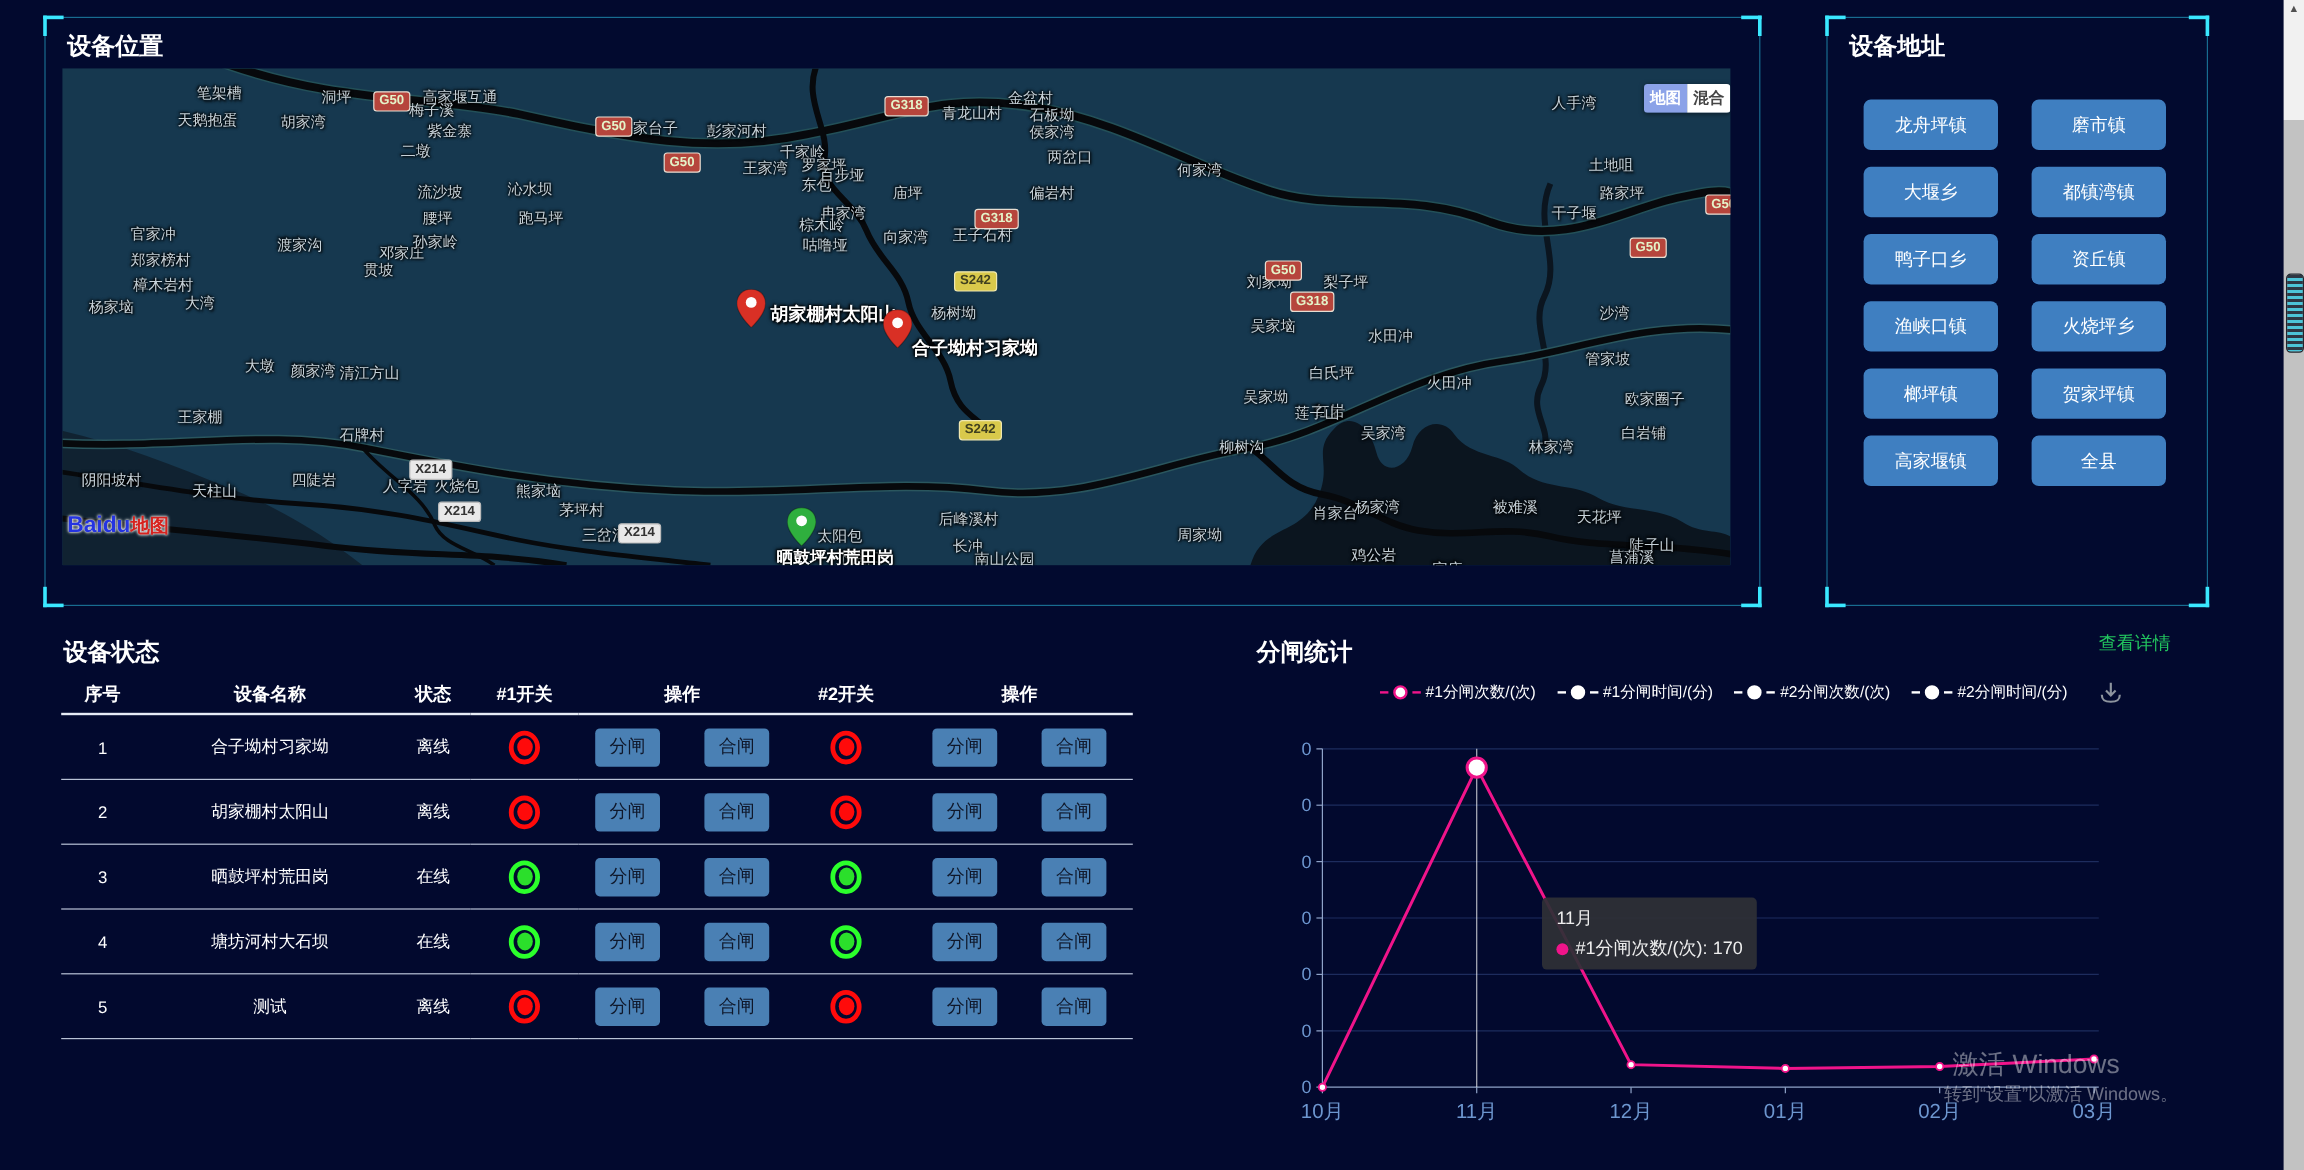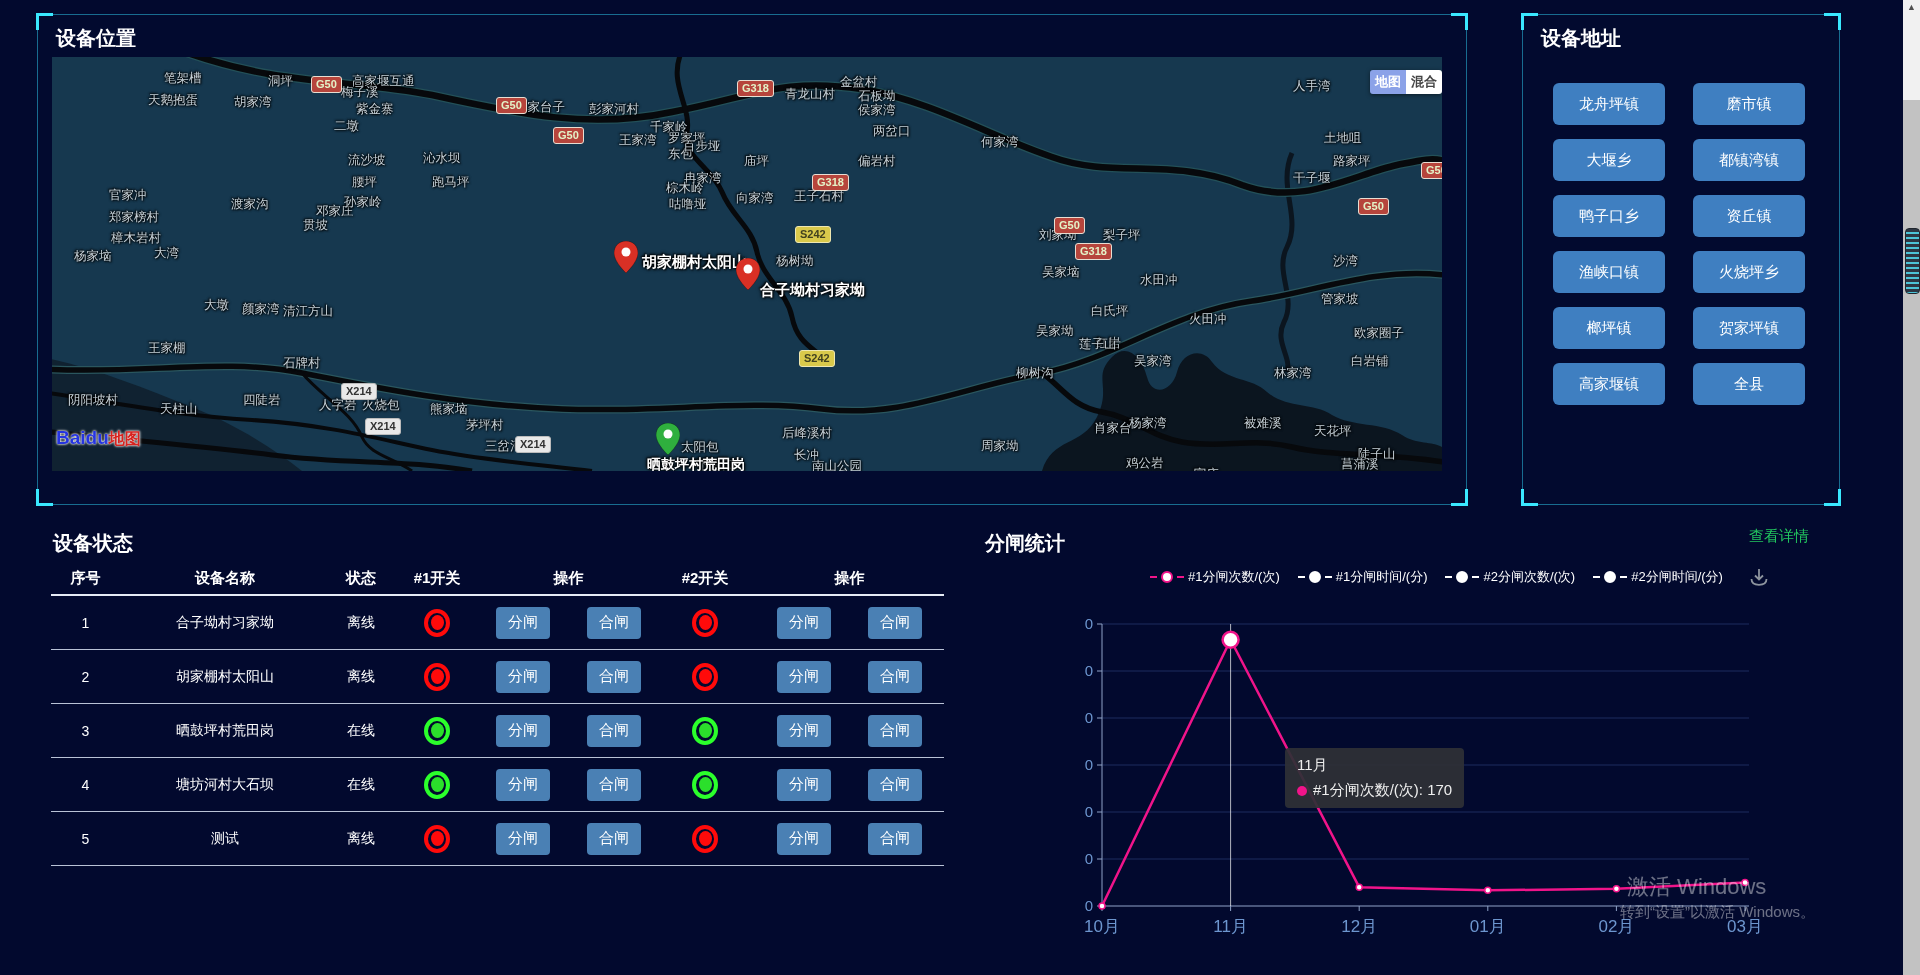--- a/index.html
+++ b/index.html
@@ -39,21 +39,21 @@
   
   #status-table{position:absolute;left:51px;top:562px;width:893px;border-collapse:collapse;table-layout:fixed;}
   #status-table th{font-size:15px;font-weight:bold;color:#fff;height:30px;border-bottom:2px solid #e6ebf5;}
   #status-table td{height:51px;text-align:center;font-size:14px;color:#fff;border-bottom:1px solid #b9c2d6;}
   .ind{display:inline-block;width:26px;height:28px;border-radius:50%;box-sizing:border-box;
        display:inline-flex;align-items:center;justify-content:center;}
   .ind .core{width:13px;height:15px;border-radius:50%;}
   .ind.red{border:4px solid #ff0a0a;} .ind.red .core{background:#ff0a0a;}
   .ind.green{border:4px solid #2bff2b;} .ind.green .core{background:#2bdf2b;}
   .ops{display:flex;justify-content:center;gap:37px;}
-  .op-btn{width:54px;height:32px;background:#4a80b4;border:none;border-radius:4px;color:#ffffff;
+  .op-btn{width:54px;height:32px;background:#4a80b4;border:none;border-radius:4px;color:#0f172a;
           font-size:15px;cursor:pointer;font-family:inherit;}
   
   #addr-grid{position:absolute;left:30px;top:68px;display:grid;grid-template-columns:112px 112px;
              column-gap:28px;row-gap:14px;}
   .addr-btn{width:112px;height:42px;background:#3f7fc1;border:none;border-radius:6px;color:#fff;
             font-size:15px;cursor:pointer;font-family:inherit;}
   
   #view-details{position:absolute;left:1749px;top:527px;font-size:15px;color:#22c55e;cursor:pointer;}
   #download-icon{position:absolute;left:1748px;top:566px;cursor:pointer;}
   #legend{position:absolute;left:1150px;top:568px;display:flex;gap:18px;align-items:center;}
@@ -393,21 +393,21 @@
           <td>
             <div class="ops">
               <button class="op-btn">分闸</button>
               <button class="op-btn">合闸</button>
             </div>
           </td>
         </tr>
       </tbody>
   </table>
 
-  <div class="sec-title" style="left:985px;top:530px;">分闸统计</div>
+  <div class="sec-title" style="left:1047px;top:530px;">分闸统计</div>
   <div id="view-details">查看详情</div>
   <div id="download-icon">
     <svg width="22" height="22" viewBox="0 0 22 22" fill="none">
       <path d="M11 3 L11 13 M7 9.5 L11 13.5 L15 9.5 M3.5 13 C3.5 17.5 6 18.8 11 18.8 C16 18.8 18.5 17.5 18.5 13" stroke="#8d949e" stroke-width="1.8"></path>
     </svg>
   </div>
   <div id="legend">
       <div class="lg-item">
         <span class="lg-line" style="background: rgb(240, 20, 138);"></span>
         <span class="lg-dot" style="border: 2.5px solid rgb(240, 20, 138);"></span>

